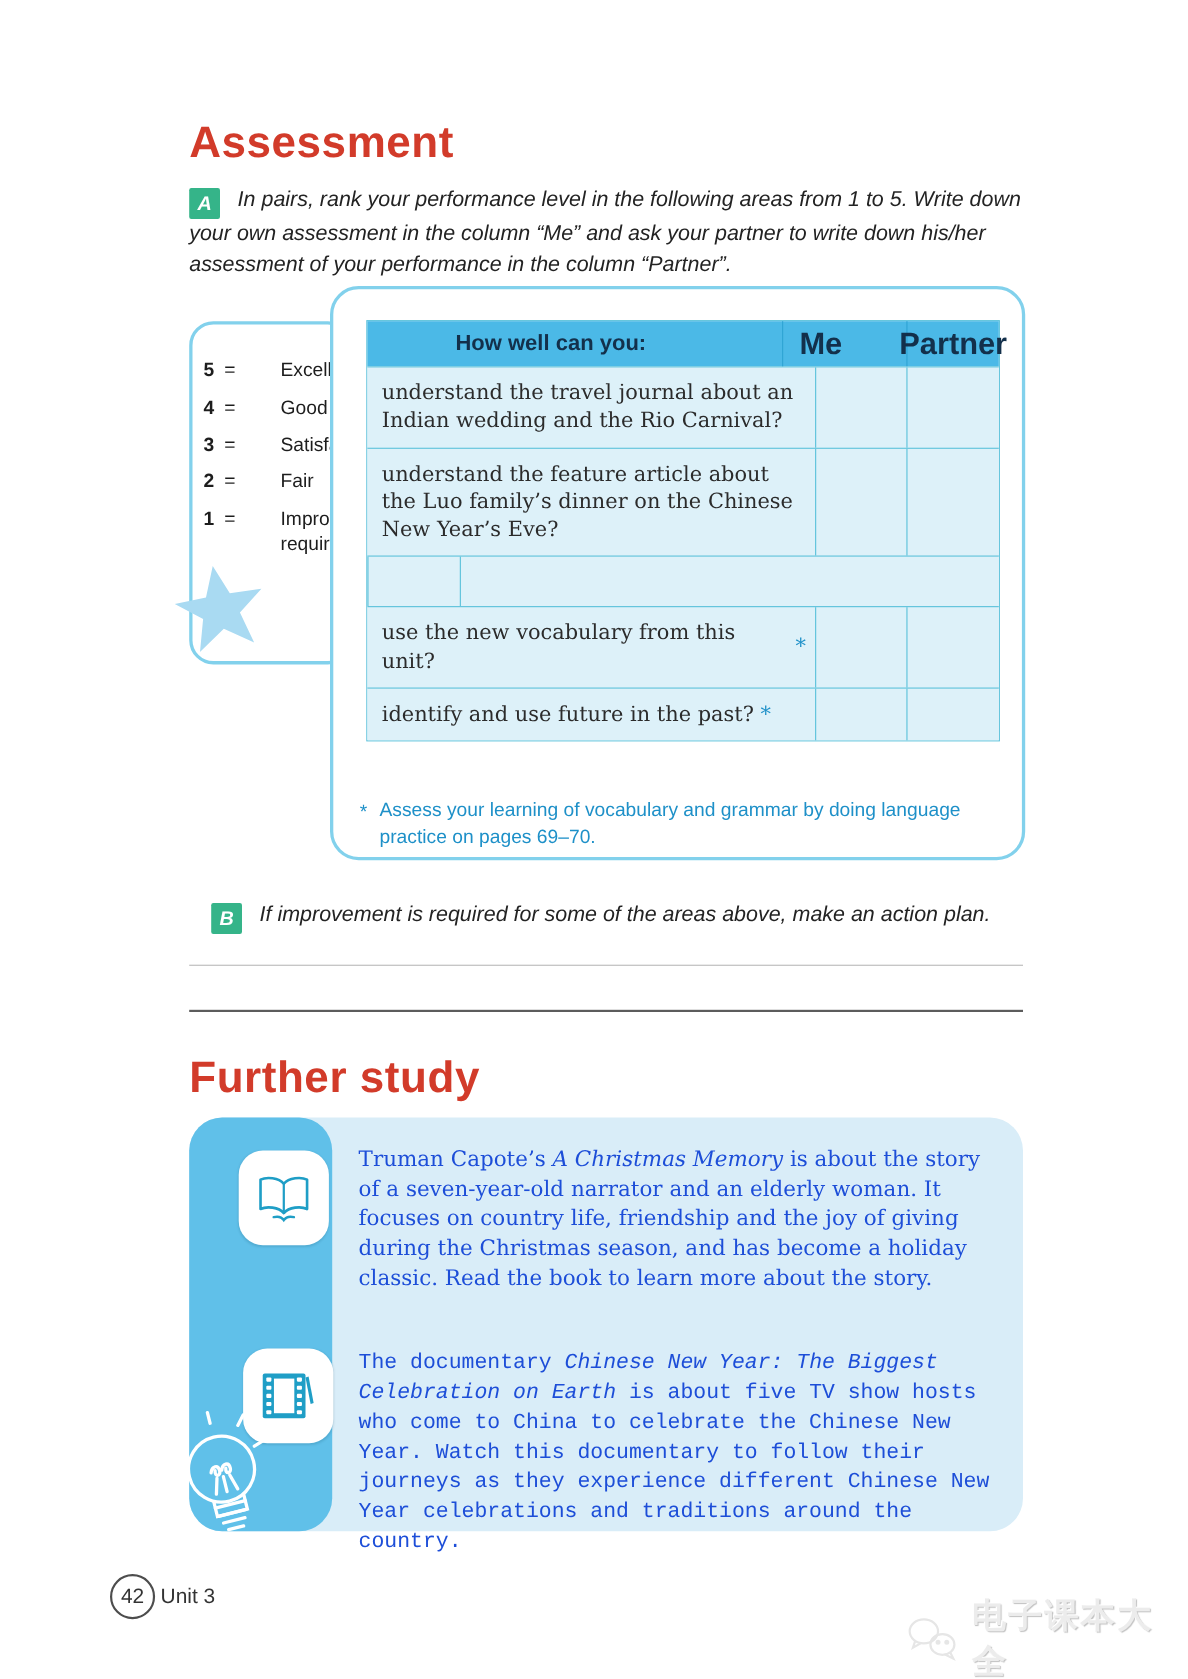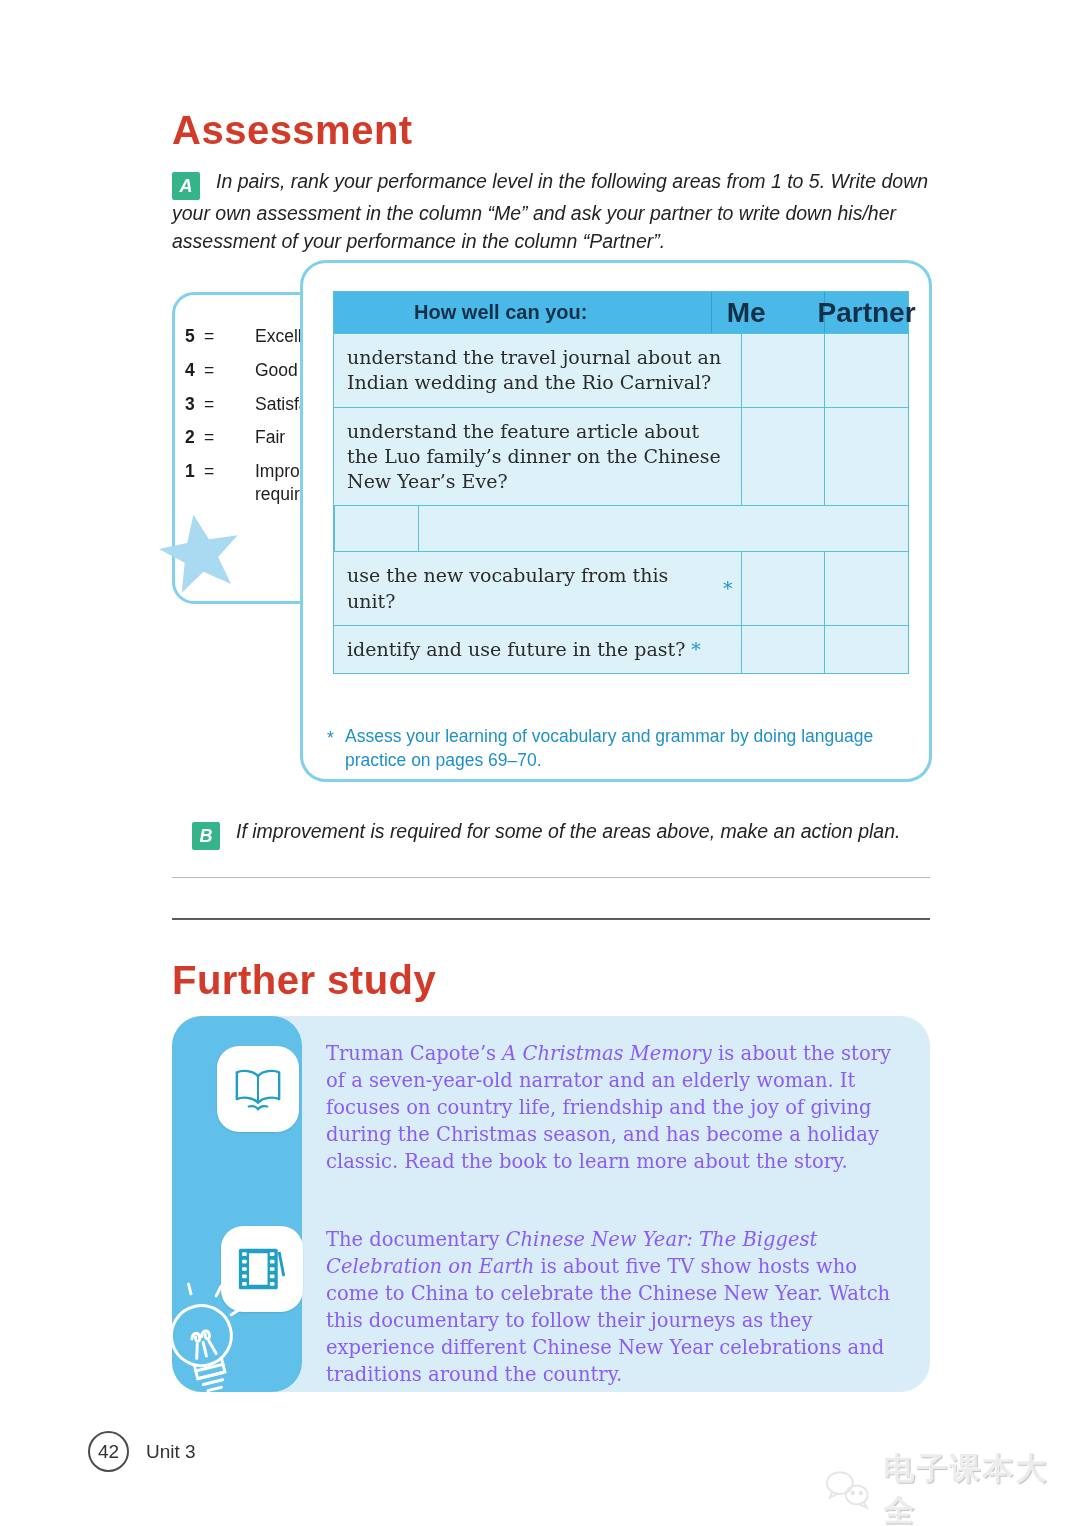--- a/index.html
+++ b/index.html
@@ -81,29 +81,29 @@
     position:absolute; width:82px; height:86px; background:#ffffff; border-radius:22px;
     display:flex; align-items:center; justify-content:center; z-index:4;
     box-shadow:0 1px 2px rgba(0,60,90,0.15);
   }
   .badge-book { left:217px; top:1046px; }
   .badge-film { left:221px; top:1226px; }
   .bulb-svg { left:146px; top:1280px; z-index:5; transform:rotate(-14deg); }
 
   .fs-text {
     position:absolute; left:326px; width:585px;
-    font-family:"DejaVu Serif", serif; font-size:19.5px; line-height:27px; color:#8b5cf6;
+    font-family:"DejaVu Serif", serif; font-size:19.5px; line-height:27px; color:#1d4ed8;
   }
   .fs-text .it { font-style:italic; }
   .fs-p1 { top:1040px; }
-  .fs-p2 { top:1226px; }
+  .fs-p2 { top:1226px;font-family:Liberation Mono, monospace; }
 
   
   .page-badge {
-    left:88px; top:1431px; width:41px; height:41px; border:2px solid #4d4d4d; border-radius:50%;
+    left:100px; top:1431px; width:41px; height:41px; border:2px solid #4d4d4d; border-radius:50%;
     display:flex; align-items:center; justify-content:center; font-size:19px; color:#333333;
   }
   .unit-label { left:146px; top:1441px; font-size:19px; color:#333333; }
 
   
   .watermark {
     left:824px; top:1448px; display:flex; align-items:center; gap:8px;
     color:#ececec; text-shadow:-1px -1px 0 #ffffff, 1px 1px 1px #c0c0c0;
     font-size:31px; letter-spacing:2px; font-weight:bold;
   }

